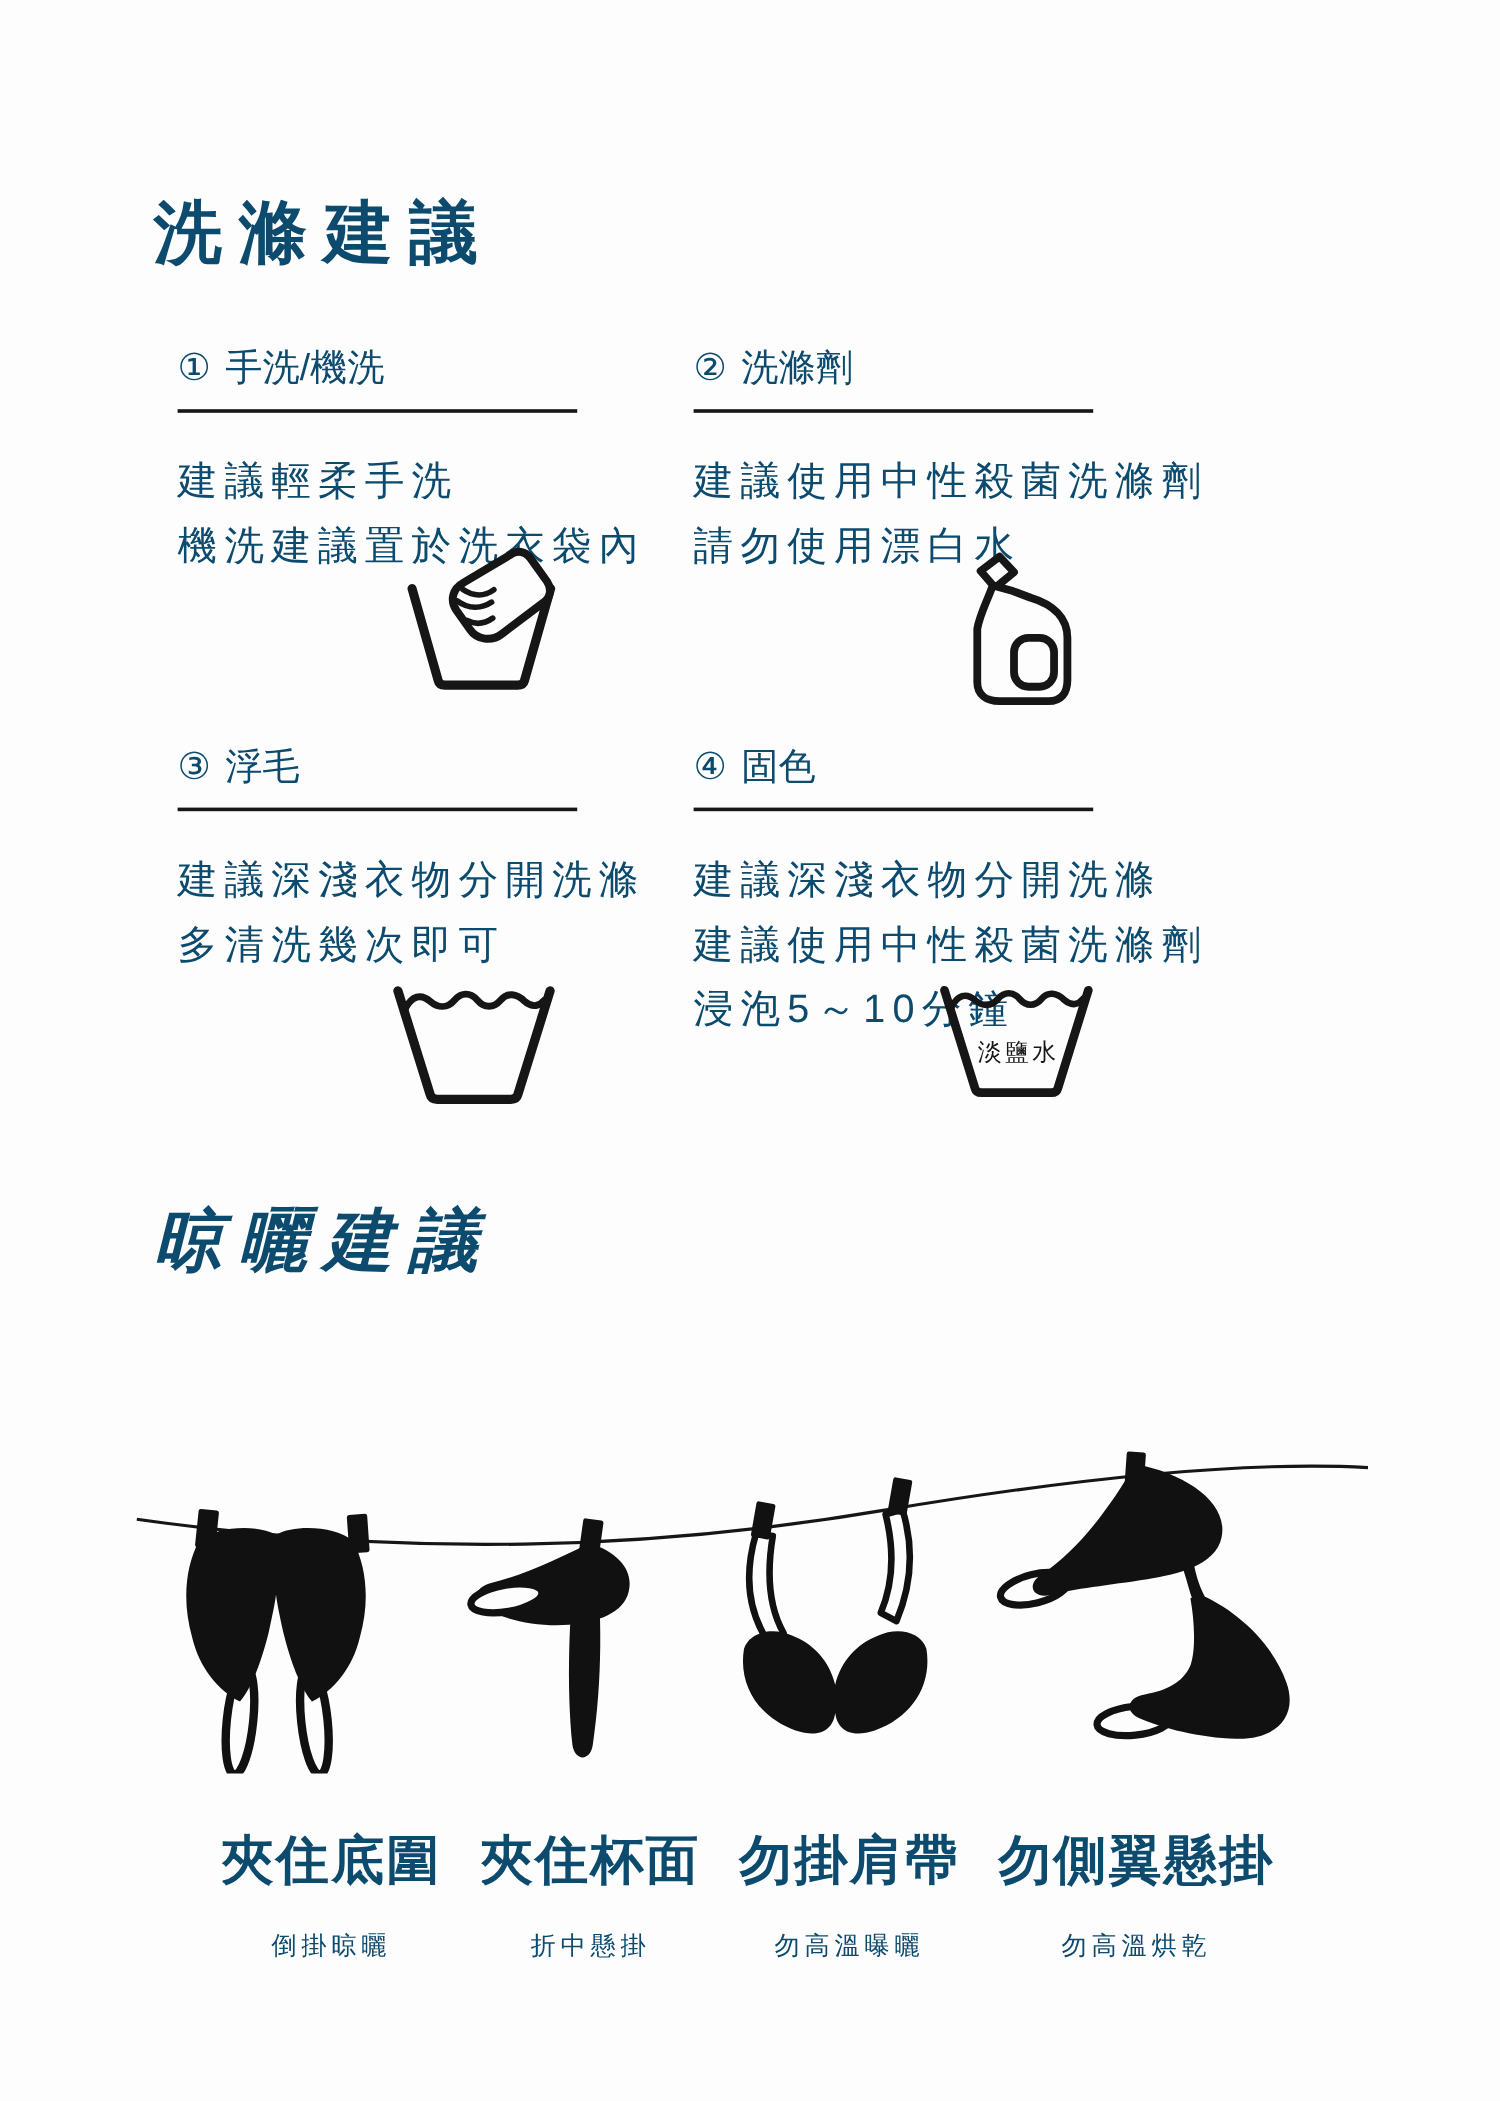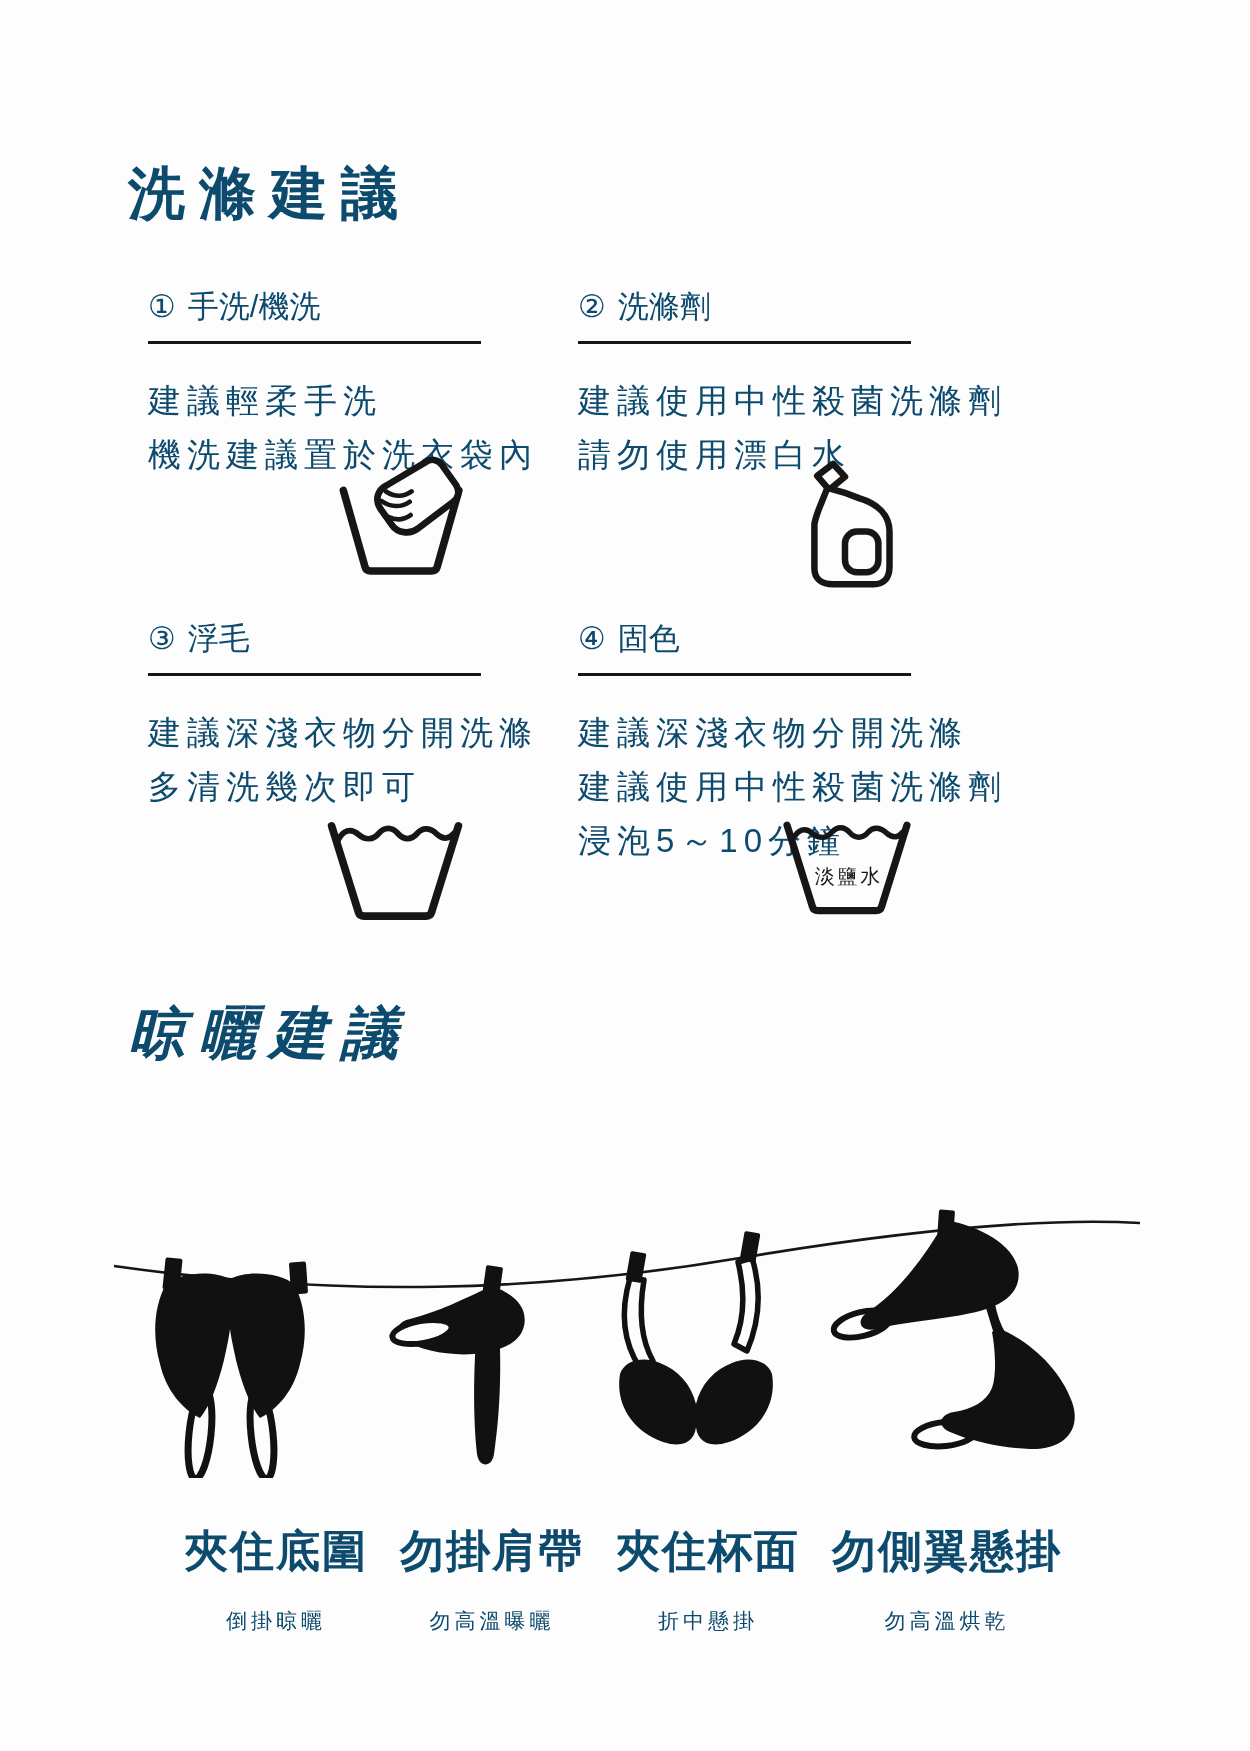--- a/index.html
+++ b/index.html
@@ -154,26 +154,26 @@
       </g>
     </g>
   </svg>
 
   <div class="methods">
     <div class="method">
       <div class="m-label">夾住底圍</div>
       <div class="m-sub">倒掛晾曬</div>
     </div>
     <div class="method">
+      <div class="m-label">夾住杯面</div>
+      <div class="m-sub">折中懸掛</div>
+    </div>
+    <div class="method">
       <div class="m-label">勿掛肩帶</div>
       <div class="m-sub">勿高溫曝曬</div>
-    </div>
-    <div class="method">
-      <div class="m-label">夾住杯面</div>
-      <div class="m-sub">折中懸掛</div>
     </div>
     <div class="method">
       <div class="m-label">勿側翼懸掛</div>
       <div class="m-sub">勿高溫烘乾</div>
     </div>
   </div>
 
 </div>
 
 </body></html>

